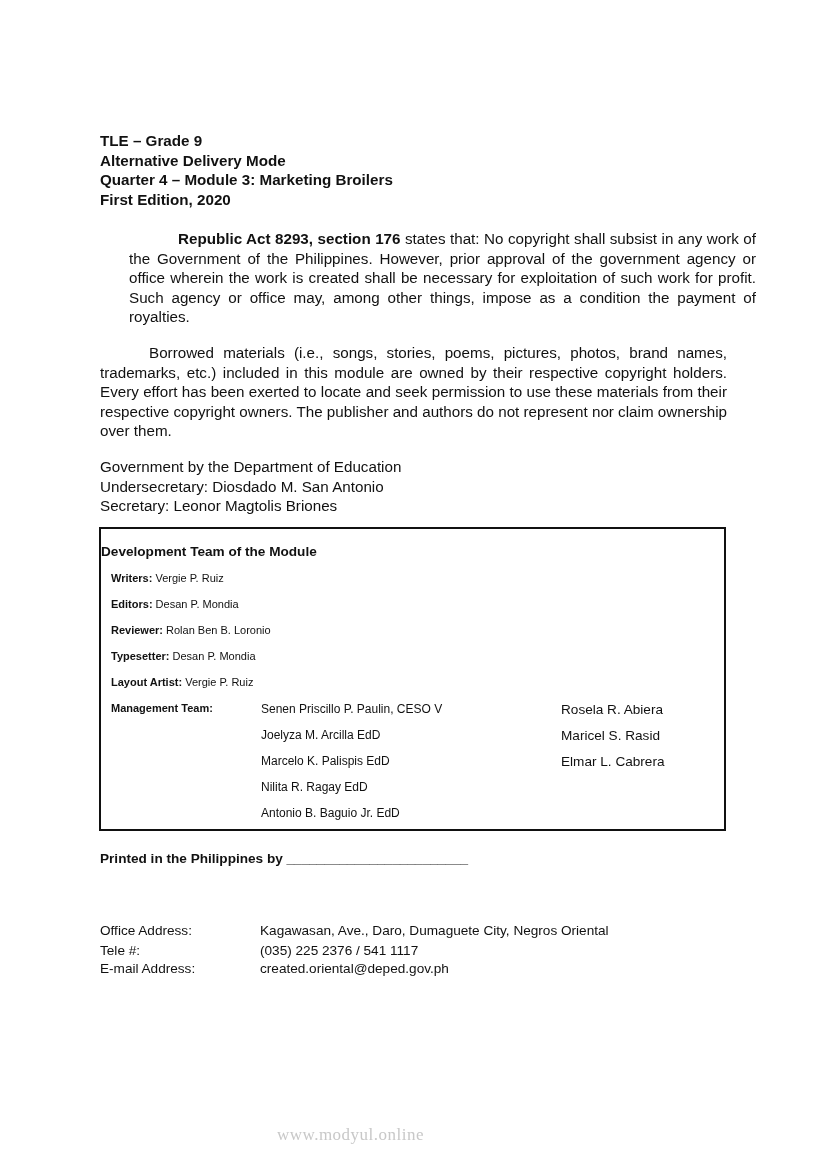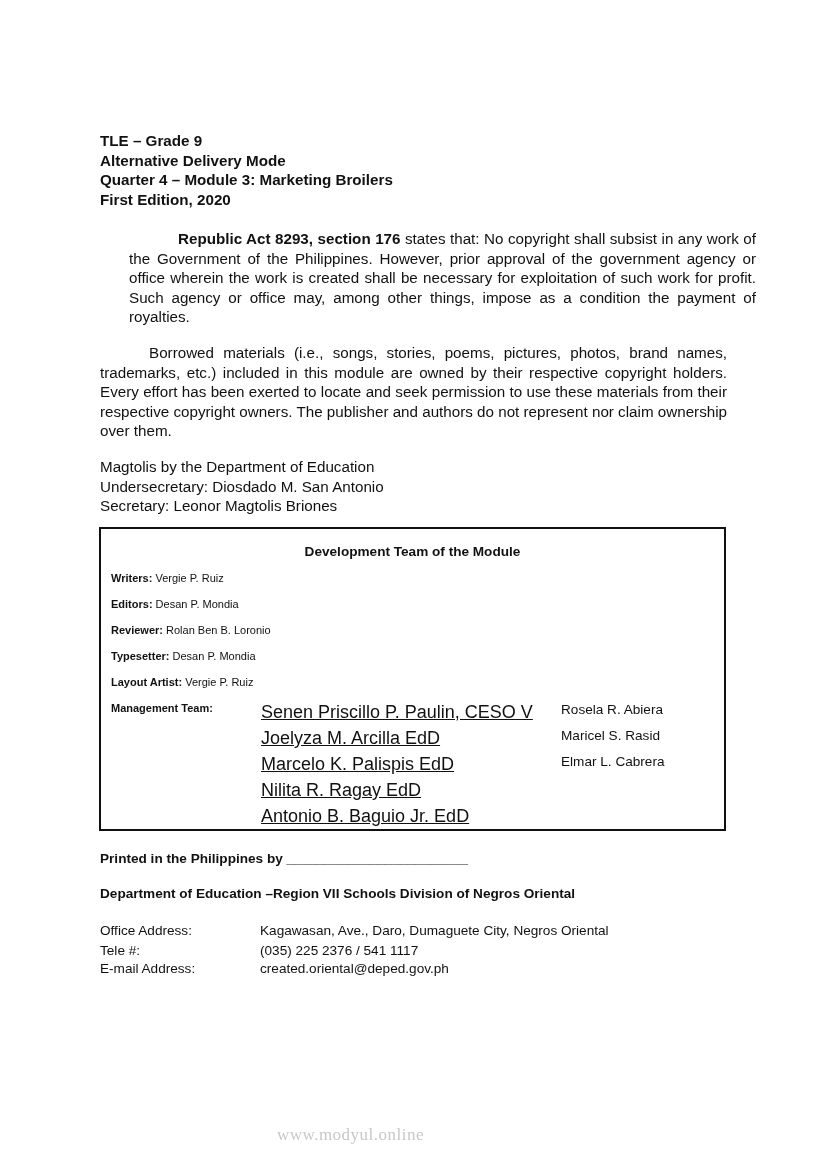--- a/index.html
+++ b/index.html
@@ -5,24 +5,24 @@
   html, body { margin: 0; padding: 0; background: #ffffff; }
   body { width: 826px; height: 1169px; position: relative; overflow: hidden; color: #111; }
   .page { position: absolute; left: 0; top: 0; width: 701px; height: 1169px; font-family: "Liberation Sans", sans-serif; }
   .header { position: absolute; left: 100px; top: 131px; font-weight: bold; font-size: 15.2px; line-height: 19.5px; }
   .para { position: absolute; left: 100px; width: 627px; font-size: 15.2px; line-height: 19.5px; text-align: justify; }
   .para .indent { display: inline-block; width: 49px; }
   .p1 { top: 229px; margin-left: 29px; }
   .p2 { top: 343px; }
   .pub { position: absolute; left: 100px; top: 457px; font-size: 15.2px; line-height: 19.5px; }
   .team-box { position: absolute; left: 99px; top: 527px; width: 623px; height: 300px; border: 2px solid #111; }
-  .team-title { position: absolute; left: 0; right: 0; top: 15px; text-align: center; font-weight: bold; font-size: 13.6px; }
+  .team-title { position: absolute; left: 0; right: 0; top: 15px; font-weight: bold; font-size: 13.6px; }
   .team-row { position: absolute; left: 10px; font-size: 11px; }
   .team-row b { font-weight: bold; }
-  .mgmt-col1 { position: absolute; left: 160px; font-size: 18px; text-decoration: underline; }
+  .mgmt-col1 { position: absolute; left: 160px; font-size: 12px; }
   .mgmt-col2 { position: absolute; left: 460px; font-size: 13.6px; }
   .printed { position: absolute; left: 100px; top: 851px; font-weight: bold; font-size: 13.6px; }
   .deped { position: absolute; left: 100px; top: 886px; font-weight: bold; font-size: 13.6px; }
   .contact { position: absolute; left: 100px; font-size: 13.6px; line-height: 19px; }
   .contact .lbl { position: absolute; left: 0; white-space: nowrap; text-align: center; }
   .contact .val { position: absolute; left: 160px; white-space: nowrap; }
   .watermark { position: absolute; left: 0; right: 0; top: 1125px; text-align: center; font-family: Liberation Serif, serif; font-size: 17px; color: #c8c8c8; letter-spacing: 0.5px; }
 </style>
 </head>
 <body>
@@ -38,21 +38,21 @@
 
   <div class="para p1">
     <span class="indent"></span><b>Republic Act 8293, section 176</b><span> states that: No copyright shall subsist in any work of the Government of the Philippines. However, prior approval of the government agency or office wherein the work is created shall be necessary for exploitation of such work for profit. Such agency or office may, among other things, impose as a condition the payment of royalties.</span>
   </div>
 
   <div class="para p2">
     <span class="indent"></span><span>Borrowed materials (i.e., songs, stories, poems, pictures, photos, brand names, trademarks, etc.) included in this module are owned by their respective copyright holders. Every effort has been exerted to locate and seek permission to use these materials from their respective copyright owners. The publisher and authors do not represent nor claim ownership over them.</span>
   </div>
 
   <div class="pub">
-    <div>Magtolis by the Department of Education</div>
+    <div>Government by the Department of Education</div>
     <div>Undersecretary: Diosdado M. San Antonio</div>
     <div>Secretary: Leonor Magtolis Briones</div>
   </div>
 
   <div class="team-box">
     <div class="team-title">Development Team of the Module</div>
 
     <div class="team-row" style="top:43px">
       <b>Writers:</b><span> Vergie P. Ruiz</span>
     </div>
@@ -77,21 +77,20 @@
     <div class="mgmt-col1" style="top:225px">Marcelo K. Palispis EdD</div>
     <div class="mgmt-col1" style="top:251px">Nilita R. Ragay EdD</div>
     <div class="mgmt-col1" style="top:277px">Antonio B. Baguio Jr. EdD</div>
 
     <div class="mgmt-col2" style="top:173px">Rosela R. Abiera</div>
     <div class="mgmt-col2" style="top:199px">Maricel S. Rasid</div>
     <div class="mgmt-col2" style="top:225px">Elmar L. Cabrera</div>
   </div>
 
   <div class="printed">Printed in the Philippines by ________________________</div>
-  <div class="deped">Department of Education –Region VII Schools Division of Negros Oriental</div>
 
   <div class="contact" style="top:921px">
     <span class="lbl">Office Address:</span>
     <span class="val">Kagawasan, Ave., Daro, Dumaguete City, Negros Oriental</span>
   </div>
   <div class="contact" style="top:941px">
     <span class="lbl">Tele #:</span>
     <span class="val">(035) 225 2376 / 541 1117</span>
   </div>
   <div class="contact" style="top:959px">

